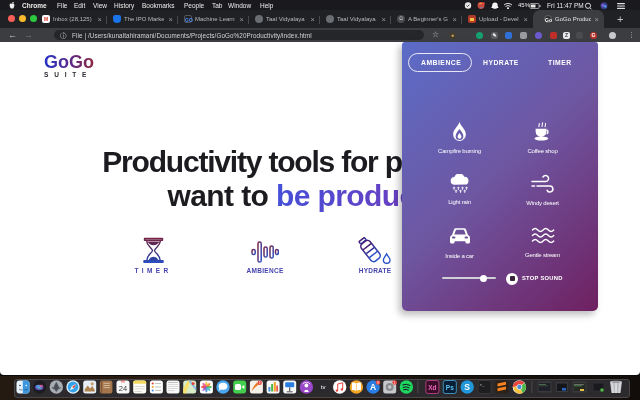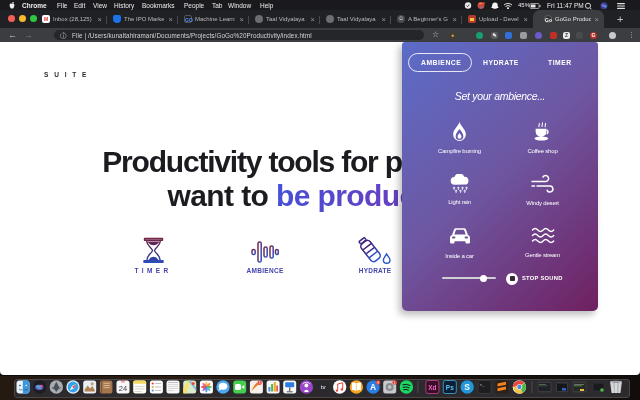--- a/index.html
+++ b/index.html
@@ -177,20 +177,21 @@
   <div class="ext" style="left:520px;background:#9a9b9f"></div>
   <div class="ext" style="left:535px;background:#6a5acd;border-radius:50%"></div>
   <div class="ext" style="left:550px;background:#c03028"></div>
   <div class="ext" style="left:563px;background:#e8e9eb;color:#333">Z</div>
   <div class="ext" style="left:576px;background:#4a4b4f"></div>
   <div class="ext" style="left:590px;background:#b5352c;border-radius:50%;color:#fff">G</div>
   <div class="ext" style="left:609px;background:#c8c9cd;border-radius:50%"></div>
   <div style="position:absolute;left:628px;top:31px;color:#c4c5c8;font-size:7px;letter-spacing:0">⋮</div>
 
   <div id="page">
+    <div id="logo">GoGo</div>
     <div id="logosub">SUITE</div>
     <div id="h1a">Productivity tools for people who</div>
     <div id="h1b">want to <span class="grad">be productive.</span></div>
 
     <div class="feat" style="left:120px;top:195px;width:66px">
       <svg width="23" height="27" viewBox="0 0 23 27" style="display:block;margin:0 auto">
         <defs>
             <linearGradient id="gr1" x1="0" y1="0" x2="0" y2="27" gradientUnits="userSpaceOnUse">
           <stop offset="0" stop-color="#7d2342"></stop>
               <stop offset="0.5" stop-color="#3d2a6e"></stop>
@@ -248,21 +249,20 @@
       </div>
       <div class="lbl" style="letter-spacing:0.2px">HYDRATE</div>
     </div>
   </div>
 
   <div id="panel">
     <div id="pill"></div>
     <span class="ptab" style="left:19px">AMBIENCE</span>
     <span class="ptab" style="left:81px">HYDRATE</span>
     <span class="ptab" style="left:146px">TIMER</span>
-    <div id="setamb">Set your ambience...</div>
 
     <div class="gcell" style="left:12.5px;top:79.5px">
       <svg width="15" height="21" viewBox="0 0 16 22">
           <path fill="#fff" fill-rule="evenodd" d="M8 0 C8 4.5 1.2 8 1.2 14.2 a6.8 6.8 0 0 0 13.6 0 C14.8 8 8 4.5 8 0 Z M8 8.2 C9.9 11 12.1 12.5 12.1 16 a4.1 4.1 0 0 1 -8.2 0 C3.9 12.5 6.1 11 8 8.2 Z M8 12.6 C8.9 14 10.1 15 10.1 16.7 a2.1 2.1 0 0 1 -4.2 0 C5.9 15 7.1 14 8 12.6 Z"></path>
         </svg>
       <div class="glbl">Campfire burning</div>
     </div>
     <div class="gcell" style="left:95.5px;top:79.5px">
       <svg width="21" height="21" viewBox="0 0 22 22">
         <path fill="none" stroke="#fff" stroke-width="1.1" stroke-linecap="round" d="M7.3 6 C6.8 4.8 8.1 4 7.6 2.5 M10.6 5.8 C10.1 4.4 11.4 3.6 10.9 1.8 M13.8 6 C13.3 4.8 14.6 4 14.1 2.5"></path>

